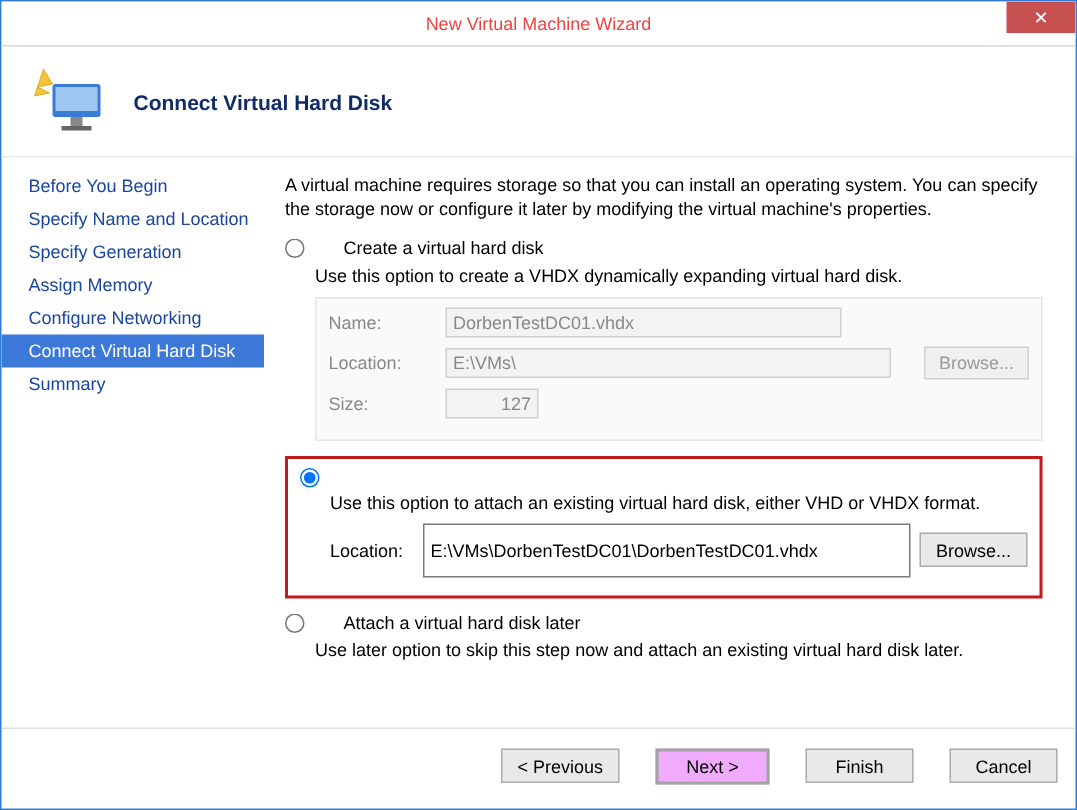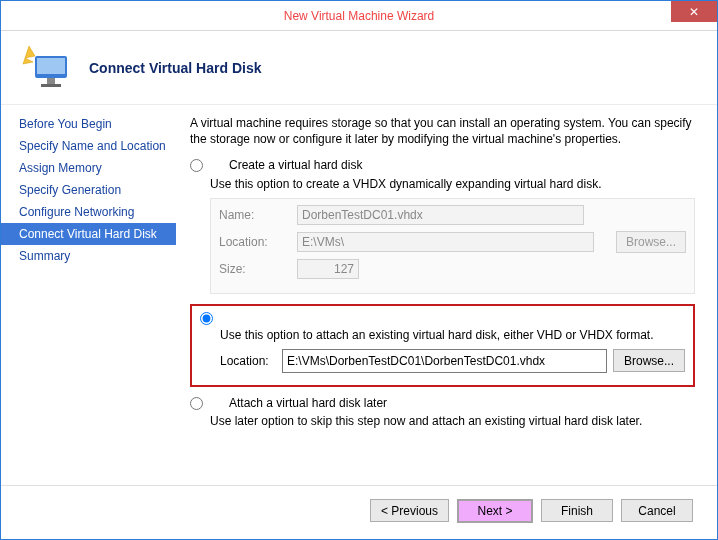--- a/index.html
+++ b/index.html
@@ -124,21 +124,21 @@
     color: #888;
   }
   .subpanel input[type=text] {
     border: 1px solid #d0d0d0;
     background: #f3f3f3;
     color: #888;
     padding: 2px 4px;
     font-size: 12px;
     font-family: inherit;
   }
-  .subpanel .name-field { width: 287px; }
+  .subpanel .name-field { width: 264px; }
   .subpanel .loc-field { width: 297px; }
   .subpanel .size-field { width: 62px; text-align: right; }
   .subpanel .btn-browse-disabled {
     width: 70px; height: 22px;
     border: 1px solid #d0d0d0;
     background: #f0f0f0;
     color: #9a9a9a;
     font-size: 12px;
     display: inline-flex; align-items:center; justify-content:center;
     margin-left: auto;
@@ -157,21 +157,21 @@
   .existing-panel .lbl {
     width: 56px;
   }
   .existing-panel input[type=text] {
     flex: 1;
     border: 1px solid #7a7a7a;
     background: #fff;
     padding: 2px 4px;
     font-size: 12px;
     font-family: inherit;
-    height: 24px;
+    height: 36px;
   }
   .btn {
     height: 23px;
     border: 1px solid #adadad;
     background: #e9e9e9;
     font-size: 12px;
     font-family: inherit;
     padding: 0 10px;
     cursor: default;
     min-width: 72px;
@@ -182,22 +182,22 @@
     min-width: 76px;
     height: 24px;
   }
   
   .footer {
     height: 50px;
     border-top: 1px solid #e0e0e0;
     display: flex;
     justify-content: flex-end;
     align-items: center;
-    gap: 8px;
-    padding-right: 24px;
+    gap: 24px;
+    padding-right: 12px;
   }
 </style>
 </head>
 <body>
 
 <div class="titlebar">
   <div class="title">New Virtual Machine Wizard</div>
   <div class="close">
     <span>✕</span>
   </div>
@@ -213,22 +213,22 @@
       <polygon points="8,6 14,16 4,18 12,22 2,24" fill="#f5c33b" stroke="#d79a00" stroke-width="0.5"></polygon>
     </svg>
   </div>
   <h1>Connect Virtual Hard Disk</h1>
 </div>
 
 <div class="body">
   <div class="sidebar">
     <div class="sidebar-item"><span>Before You Begin</span></div>
     <div class="sidebar-item"><span>Specify Name and Location</span></div>
+    <div class="sidebar-item"><span>Specify Generation</span></div>
     <div class="sidebar-item"><span>Assign Memory</span></div>
-    <div class="sidebar-item"><span>Specify Generation</span></div>
     <div class="sidebar-item"><span>Configure Networking</span></div>
     <div class="sidebar-item selected"><span>Connect Virtual Hard Disk</span></div>
     <div class="sidebar-item"><span>Summary</span></div>
   </div>
 
   <div class="content">
     <div class="intro">A virtual machine requires storage so that you can install an operating system. You can specify the storage now or configure it later by modifying the virtual machine's properties.</div>
 
     <div class="option-block">
       <label class="radio-row">

